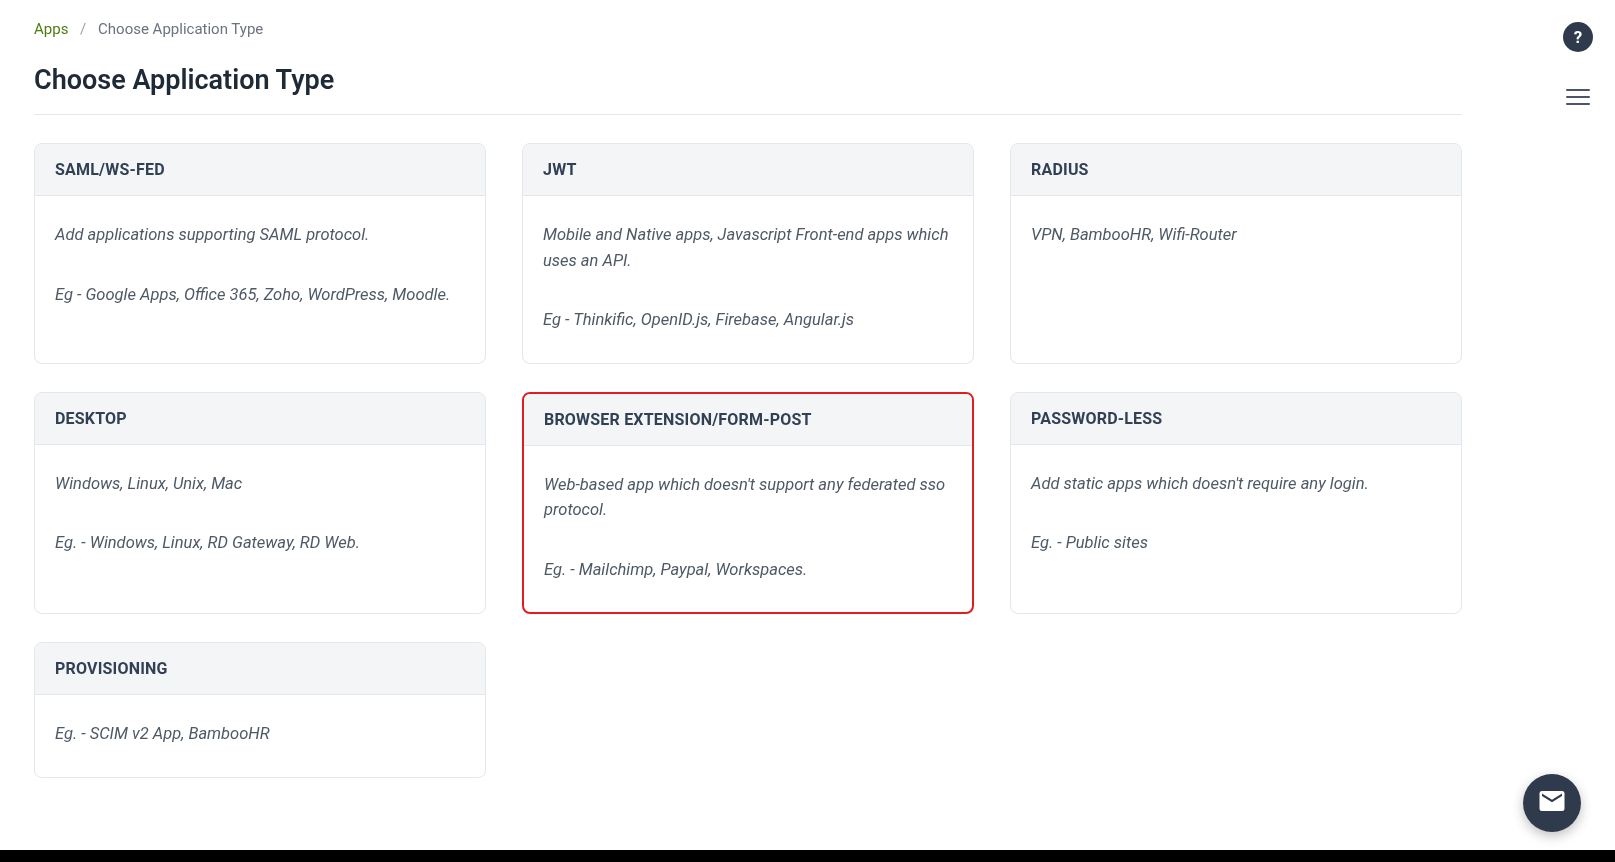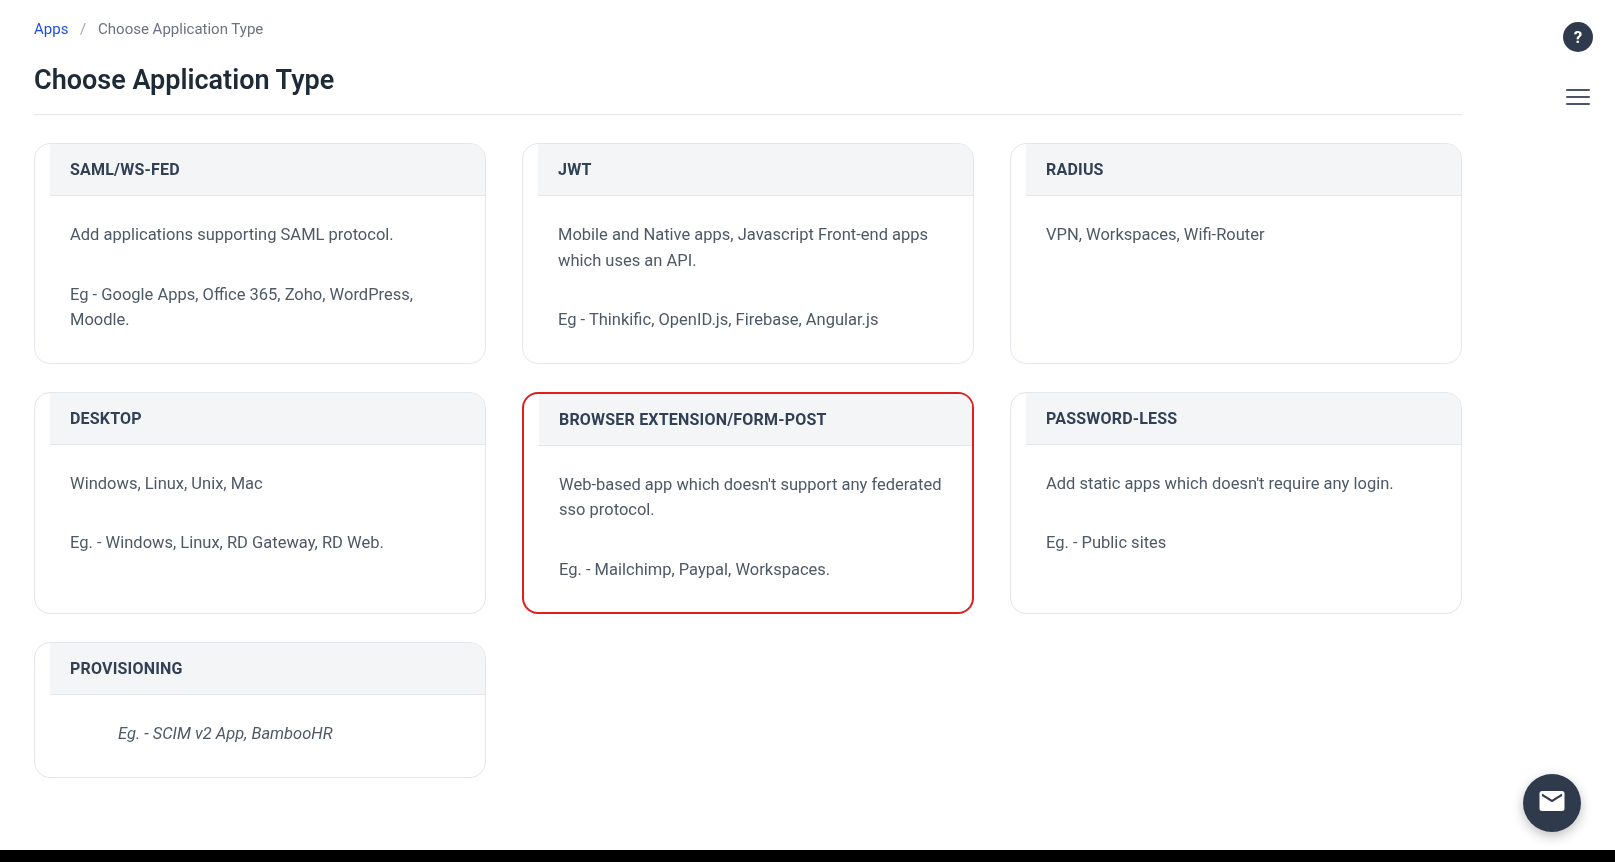--- a/index.html
+++ b/index.html
@@ -15,21 +15,21 @@
   .page{
     padding:20px 12px 0 34px;
     width:1474px;
     position:relative;
   }
   .breadcrumb{
     font-size:15px;
     margin-bottom:26px;
   }
   .breadcrumb a{
-    color:#1d4ed8;
+    color:#4d7c0f;
     text-decoration:none;
   }
   .breadcrumb .sep{
     color:#9aa3ae;
     margin:0 8px;
   }
   .breadcrumb .current{
     color:#6b7280;
   }
   h1.page-title{
@@ -44,25 +44,24 @@
     margin-bottom:28px;
   }
   .grid{
     display:grid;
     grid-template-columns:repeat(3,1fr);
     gap:28px 36px;
     width:100%;
   }
   .card{
     border:1px solid #e3e6ea;
-    border-radius:16px;
+    border-radius:8px;
     overflow:hidden;
     background:#ffffff;
     cursor:pointer;
-    padding-left:15px;
   }
   .card.highlight{
     border:2px solid #e11d1d;
   }
   .card-head{
     background:#f4f5f7;
     padding:16px 20px;
     border-bottom:1px solid #e3e6ea;
   }
   .card-head h2{
@@ -71,27 +70,27 @@
     color:#324055;
     letter-spacing:0.2px;
   }
   .card-body{
     padding:26px 20px 30px 20px;
   }
   .card-body p{
     font-size:16.5px;
     line-height:1.55;
     color:#4e5966;
+    font-style:italic;
   }
   .card-body p + p{
     margin-top:34px;
   }
   .card-body p.eg-italic{
     font-style:italic;
-    margin-left:48px;
   }
   
   .rail{
     position:absolute;
     top:22px;
     right:22px;
     display:flex;
     flex-direction:column;
     align-items:center;
     gap:32px;
@@ -158,21 +157,21 @@
         <p>Mobile and Native apps, Javascript Front-end apps which uses an API.</p>
         <p>Eg - Thinkific, OpenID.js, Firebase, Angular.js</p>
       </div>
     </div>
 
     <div class="card">
       <div class="card-head">
         <h2>RADIUS</h2>
       </div>
       <div class="card-body">
-        <p>VPN, Workspaces, Wifi-Router</p>
+        <p>VPN, BambooHR, Wifi-Router</p>
       </div>
     </div>
 
     <div class="card">
       <div class="card-head">
         <h2>DESKTOP</h2>
       </div>
       <div class="card-body">
         <p>Windows, Linux, Unix, Mac</p>
         <p>Eg. - Windows, Linux, RD Gateway, RD Web.</p>

